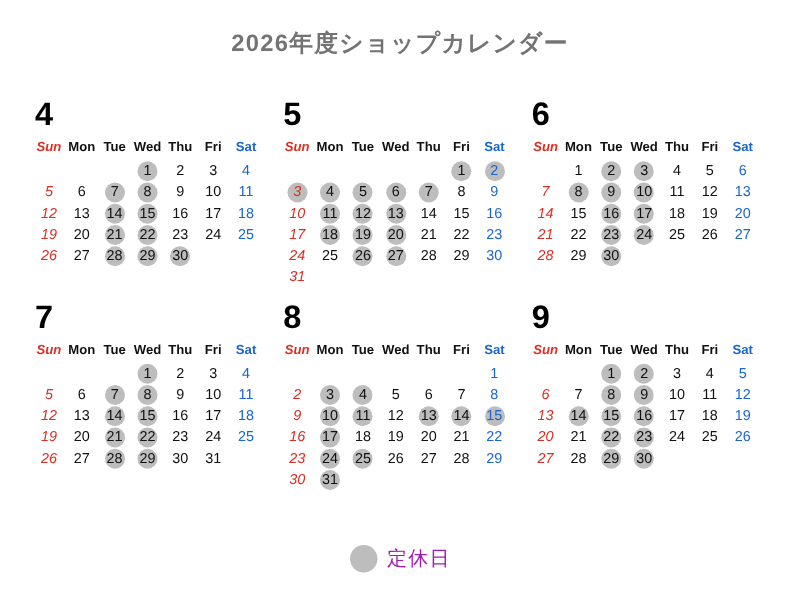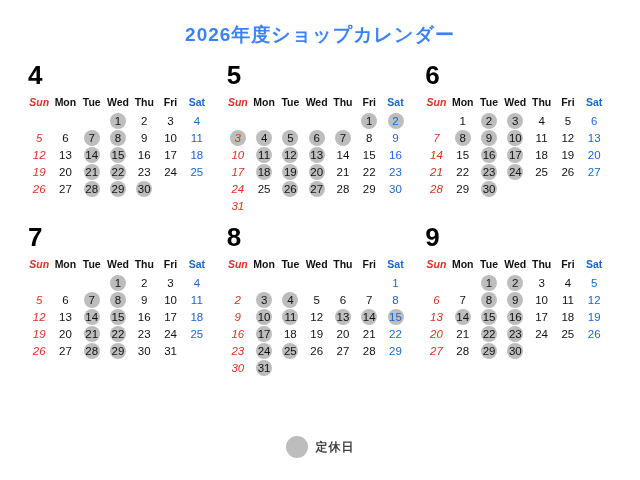--- a/index.html
+++ b/index.html
@@ -19,22 +19,22 @@
     width: 640px;
     height: 480px;
     box-sizing: border-box;
     padding: 18px 20px 10px 20px;
   }
   .title {
     text-align: center;
     font-size: 19px;
     font-weight: bold;
     letter-spacing: 1px;
-    color: #3b82f6;
-    margin: 4px 0 14px 0;
+    color: #737373;
+    margin: 4px 0 30px 0;
   }
   .grid {
     display: grid;
     grid-template-columns: repeat(3, 1fr);
     grid-template-rows: repeat(2, auto);
     column-gap: 8px;
     row-gap: 10px;
     padding: 0 6px;
   }
   .month {
@@ -92,23 +92,23 @@
     gap: 8px;
   }
   .legend-dot {
     width: 22px;
     height: 22px;
     border-radius: 50%;
     background: #bdbdbd;
     display: inline-block;
   }
   .legend-label {
-    font-size: 12px;
-    font-weight: bold;
-    color: #404040;
+    font-size: 16px;
+    font-weight: normal;
+    color: #a21caf;
     letter-spacing: 1px;
   }
 </style>
 </head>
 <body>
 
 <div class="page">
 
   <div class="title">2026年度ショップカレンダー</div>
 

